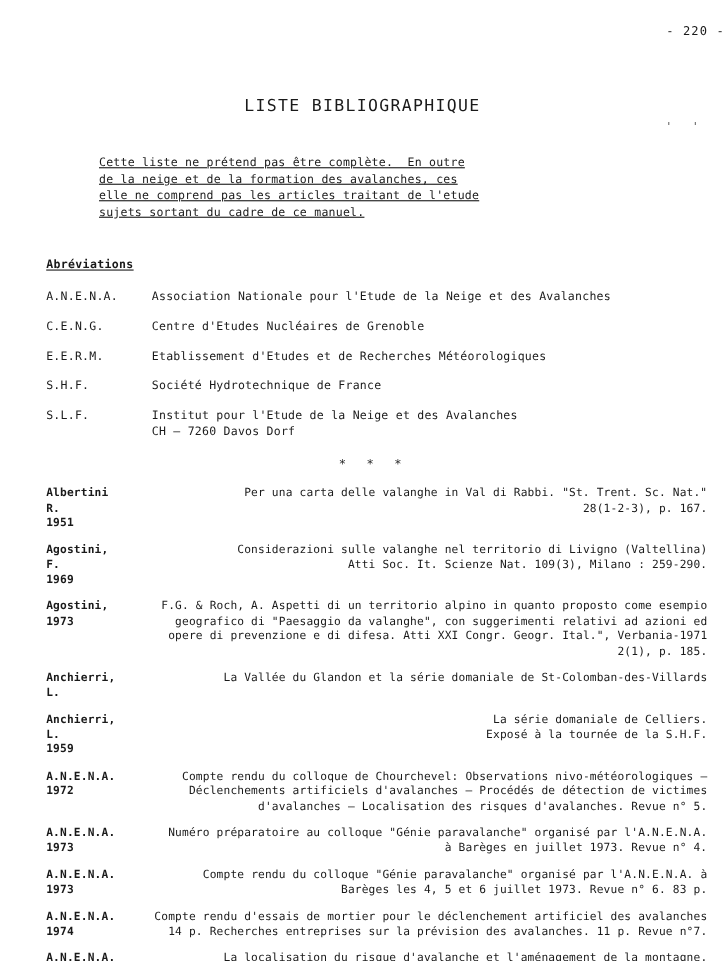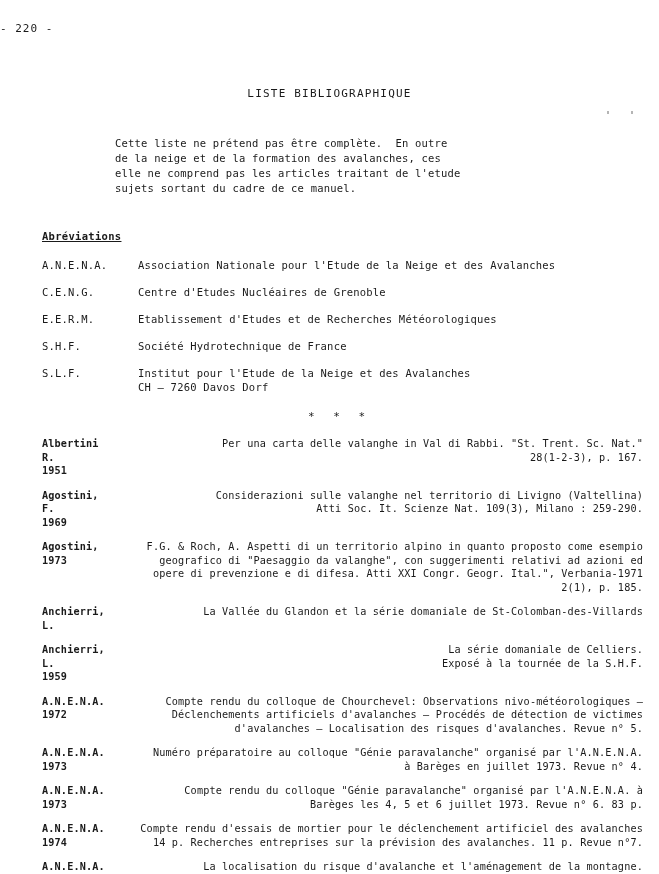--- a/index.html
+++ b/index.html
@@ -15,37 +15,38 @@
     position: relative;
     overflow: hidden;
   }
   .page {
     position: relative;
     width: 659px;
     height: 874px;
     padding: 0;
   }
   .page-number {
-    text-align: left;
+    text-align: right;
     font-size: 11px;
     letter-spacing: 1px;
     margin-top: 22px;
   }
   .doc-title {
     text-align: center;
-    font-size: 11px;
+    font-size: 15px;
     letter-spacing: 1.2px;
     margin-top: 52px;
   }
   .intro {
     margin-top: 36px;
-    margin-left: 115px;
+    margin-left: 90px;
     font-size: 10.5px;
     line-height: 15px;
     letter-spacing: 0.2px;
+    text-decoration: underline;
   }
   .intro div { white-space: pre; }
 
   .section-head {
     margin-top: 34px;
     margin-left: 42px;
     font-size: 10.5px;
     font-weight: bold;
     text-decoration: underline;
     letter-spacing: 0.3px;

